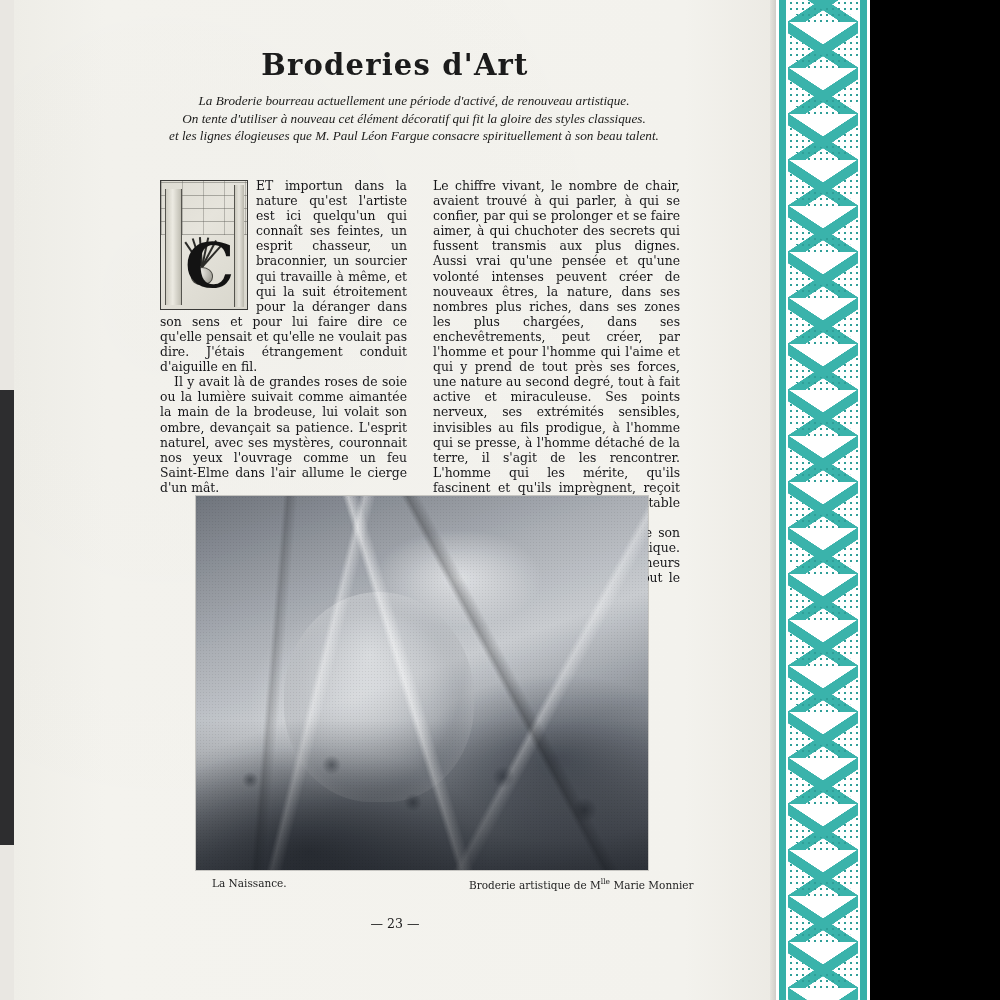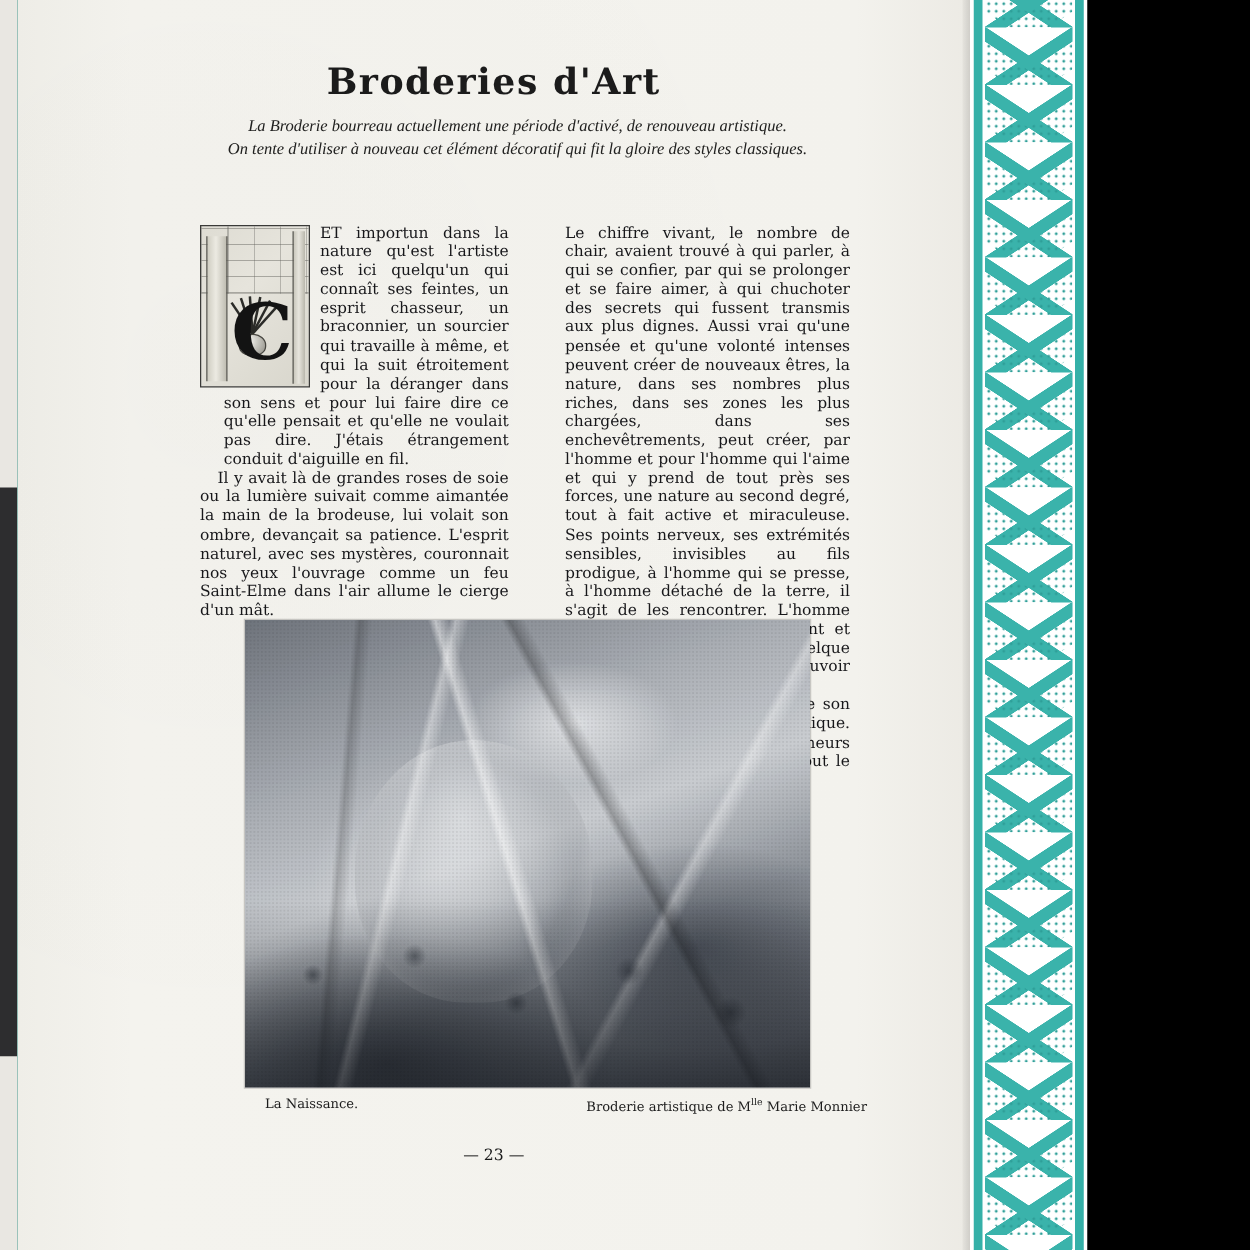--- a/index.html
+++ b/index.html
@@ -31,21 +31,21 @@
     left: 0; top: 390px;
     width: 14px; height: 455px;
     background: #2d2d2f;
   }
   .page {
     position: absolute;
     left: 14px;
     top: 0;
     width: 762px;
     height: 1000px;
-    background: #14b8a6;
+    background: #eab308;
   }
   .page-inner {
     position: absolute;
     left: 0; top: 0; right: 0; bottom: 0;
     background:
       radial-gradient(ellipse at 20% 30%, rgba(0,0,0,0.012), rgba(0,0,0,0) 60%),
       linear-gradient(90deg, #efeee8 0%, #f4f3ee 12%, #f3f2ed 88%, #eceae4 100%);
   }
   .page-edge-right {
     position: absolute;
@@ -144,21 +144,21 @@
     width: 247px;
     font-size: 12.4px;
     line-height: 15.1px;
     text-align: justify;
     color: #17171a;
     font-family: "DejaVu Serif", serif;
   }
   .col.left { left: 0; }
   .col.right { left: 273px; }
   .col p { margin: 0; text-indent: 14px; }
-  .col p.first { text-indent: 0; padding-left: 19px; }
+  .col p.first { text-indent: 0; }
 
   
   .dropcap-block {
     float: left;
     width: 86px;
     height: 128px;
     margin: 2px 8px 2px 0;
     position: relative;
     border: 1px solid #3a3a38;
     background:
@@ -299,20 +299,21 @@
   </div>
 
   <div class="page">
     <div class="page-inner"></div>
 
     <div class="title">Broderies d'Art</div>
 
     <div class="chapeau">
       <p>La Broderie bourreau actuellement une période d'activé, de renouveau artistique.</p>
       <p>On tente d'utiliser à nouveau cet élément décoratif qui fit la gloire des styles classiques.</p>
+      <p>et les lignes élogieuses que M. Paul Léon Fargue consacre spirituellement à son beau talent.</p>
     </div>
 
     <div class="columns">
       <div class="col left">
         <div class="dropcap-block">
           <div class="dc-bricks"></div>
           <div class="dc-col"></div>
           <div class="dc-colr"></div>
           <div class="dc-plant">
             <i style="transform: rotate(-34deg)"></i>

